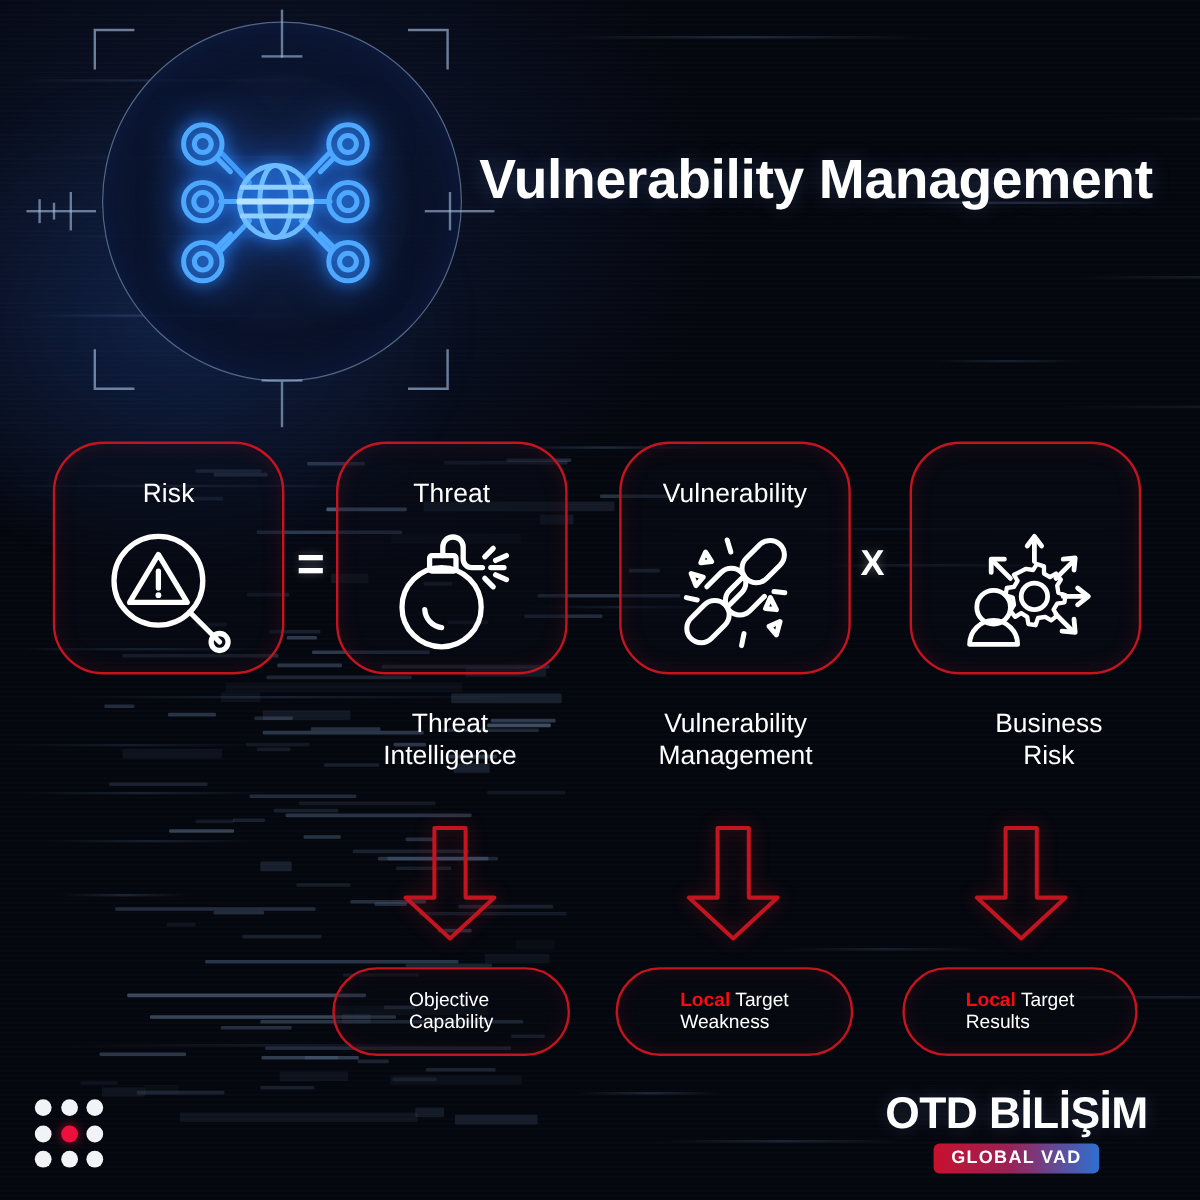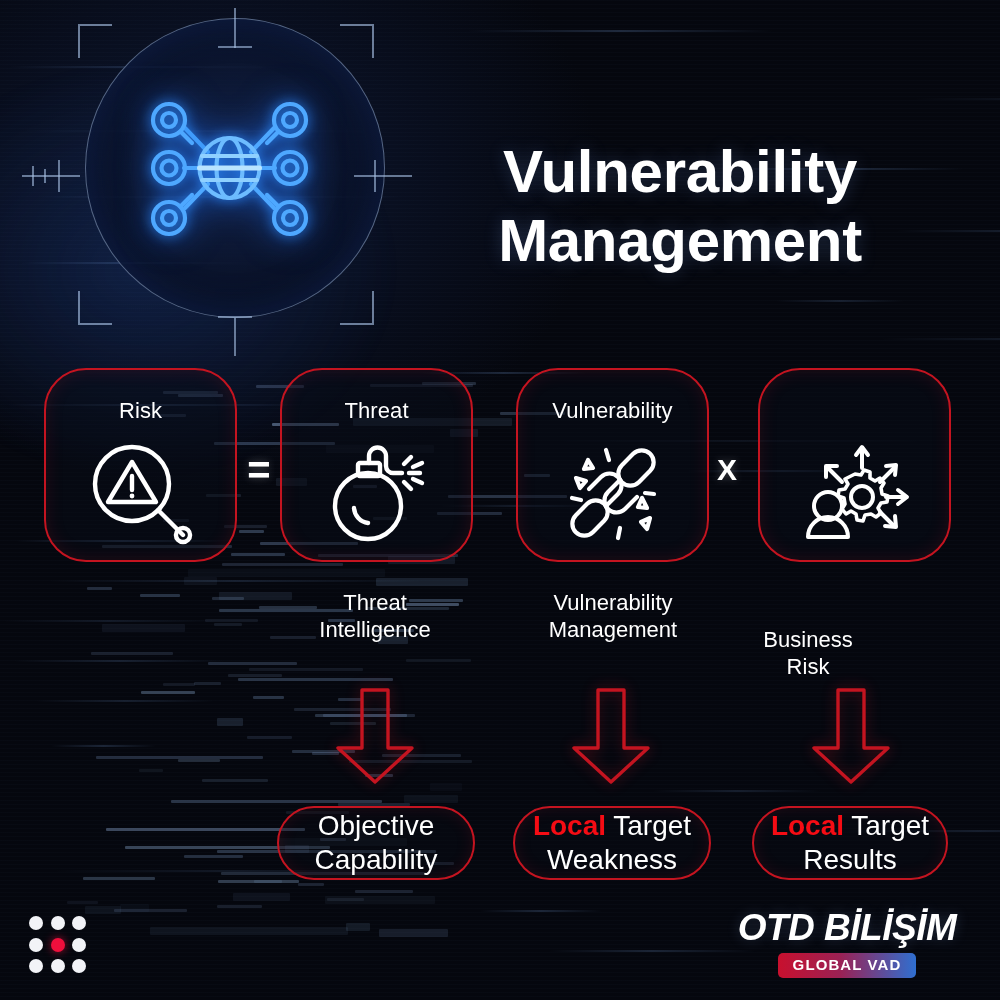--- a/index.html
+++ b/index.html
@@ -77,21 +77,21 @@
   .hero-icon svg{width:100%;height:100%;display:block;
     filter:drop-shadow(0 0 6px rgba(45,140,255,.95)) drop-shadow(0 0 16px rgba(30,110,245,.70));}
 
   
   .title-wrap{position:absolute;left:370px;top:116px;width:620px;text-align:center;}
   .title-top{
     font-size:41px;font-weight:bold;color:#f50c14;letter-spacing:.2px;line-height:1.1;
     text-shadow:0 0 14px rgba(230,15,25,.35);
   }
   .title-main{
-    font-size:60px;font-weight:bold;color:#ffffff;line-height:1.15;margin-top:21px;
+    font-size:46px;font-weight:bold;color:#ffffff;line-height:1.15;margin-top:7px;
     letter-spacing:-.3px;text-shadow:0 0 18px rgba(130,175,255,.22);
   }
 
   
   .cards{position:absolute;left:0;top:360px;width:1000px;height:210px;}
   .card{
     position:absolute;top:8px;width:193px;height:194px;
     border:2.6px solid #c41420;border-radius:42px;
     background:rgba(9,13,24,.45);
     box-shadow:0 0 18px rgba(190,20,35,.16) inset;
@@ -117,60 +117,59 @@
   .op-eq{left:238px;top:450px;width:42px;font-size:40px;line-height:1;}
   .op-x{left:704px;top:455px;width:46px;font-size:30px;line-height:1;}
 
   
   .caption{
     position:absolute;width:240px;text-align:center;
     color:#ffffff;font-size:22px;line-height:1.22;font-weight:normal;
   }
   .cap1{left:255px;top:590px;}
   .cap2{left:493px;top:590px;}
-  .cap3{left:688px;top:590px;margin-top:37px;}
+  .cap3{left:754px;top:590px;}
 
   
   .arrows{position:absolute;left:0;top:686px;width:1000px;height:106px;}
   .arrow{position:absolute;top:0;width:86px;height:100px;}
   .arrow svg{width:100%;height:100%;display:block;
     filter:drop-shadow(0 0 7px rgba(200,18,32,.45));}
   .a1{left:332px;}
   .a2{left:568px;}
   .a3{left:808px;}
 
   
   .pill{
     position:absolute;top:806px;height:74px;
     border:2.6px solid #c41420;border-radius:40px;
     background:rgba(8,11,20,.35);
     display:flex;align-items:center;justify-content:center;
     box-shadow:0 0 16px rgba(190,20,35,.14) inset;
   }
   .pill .pill-text{
-    color:#ffffff;font-size:28px;line-height:1.2;text-align:center;
+    color:#ffffff;font-size:16px;line-height:1.2;
     padding:0 10px;white-space:pre-line;
   }
   .pill .hl{color:#f50c14;font-weight:bold;}
   .p1{left:277px;width:198px;}
   .p2{left:513px;width:198px;}
   .p3{left:752px;width:196px;}
 
   
   .dotgrid{position:absolute;left:29px;top:916px;width:58px;height:58px;
     display:grid;grid-template-columns:repeat(3,1fr);grid-template-rows:repeat(3,1fr);gap:7px;}
   .dotgrid span{display:block;width:14px;height:14px;border-radius:50%;background:#f2f3f7;}
   .dotgrid span.red{background:#ef0f3c;box-shadow:0 0 9px rgba(239,15,60,.65);}
 
   
   .brand{position:absolute;right:28px;bottom:22px;width:250px;text-align:center;}
   .brand-name{
     color:#ffffff;font-size:37px;font-weight:bold;letter-spacing:-.5px;line-height:1;
     text-shadow:0 0 14px rgba(160,195,255,.20);
-    font-style:italic;
   }
   .brand-badge{
     display:inline-block;margin-top:7px;padding:4px 15px 5px;border-radius:5px;
     background:linear-gradient(to right,#c8102e 0%,#9b2154 45%,#2f6fd0 100%);
     color:#ffffff;font-size:15px;font-weight:bold;letter-spacing:1.1px;line-height:1.1;
   }
 </style>
 </head>
 <body>
 

